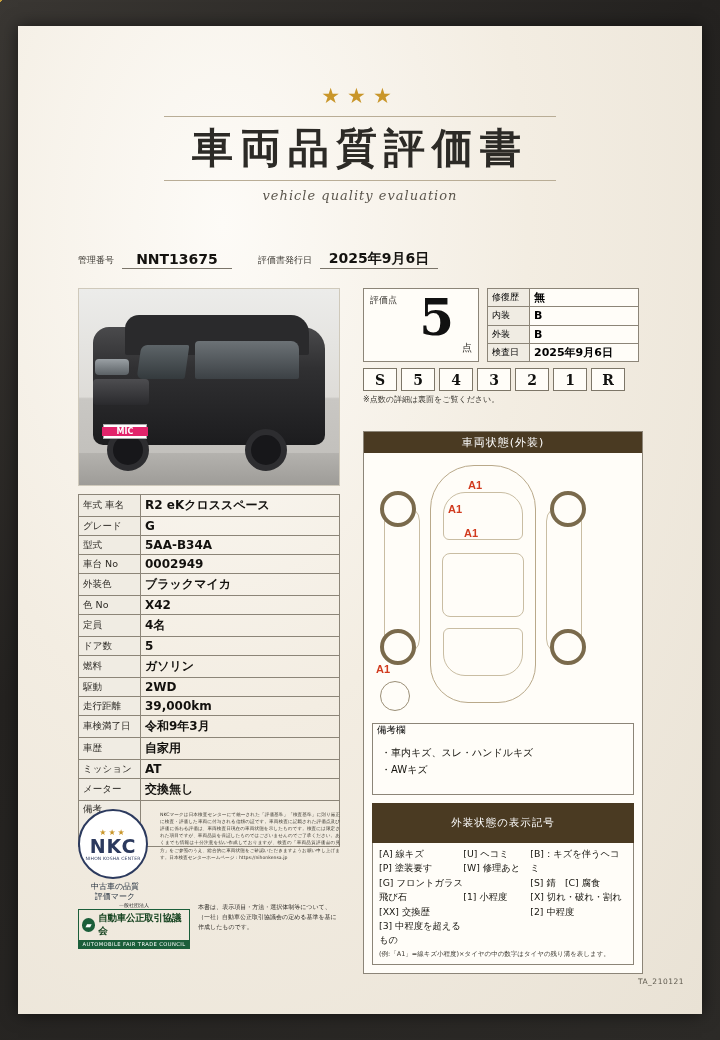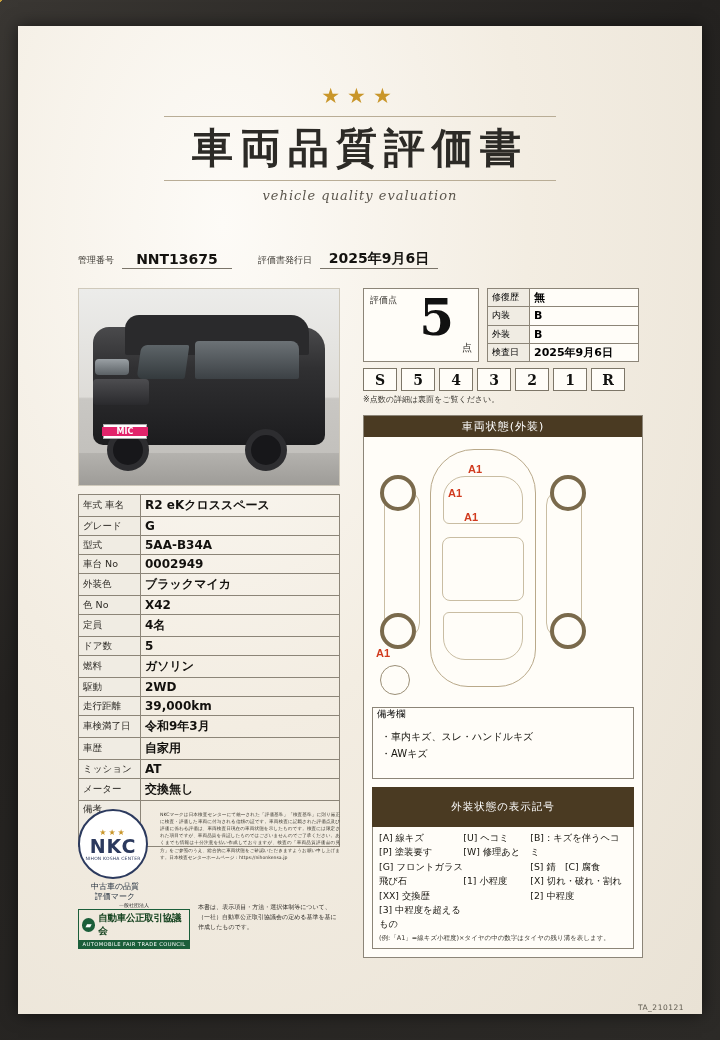--- a/index.html
+++ b/index.html
@@ -121,21 +121,21 @@
   table.cond { border-collapse:collapse; width:152px; }
   table.cond td { border:1px solid #8c8578; font-size:10px; padding:1px 4px; height:18px; background:#fffdf8; }
   table.cond td.k { width:42px; font-size:9px; background:#f0ece3; }
   table.cond td.v { font-weight:700; font-size:11px; }
 
   .grade-row { display:flex; margin-top:6px; }
   .grade-cell { width:34px; height:23px; border:1px solid #7d7668; margin-right:4px; display:flex; align-items:center; justify-content:center; font-size:14px; font-weight:700; color:#121210; background:#fffdf8; font-family:"DejaVu Serif", serif;}
   .grade-note { font-size:8px; color:#3b3832; margin-top:3px; }
 
   
-  .ext-panel { margin-top:10px; border:1px solid #8c8578; background:#fffdf8; }
+  .ext-panel { margin-top:26px; border:1px solid #8c8578; background:#fffdf8; }
   .ext-head { background:#4a3a22; color:#fff; font-size:11px; text-align:center; padding:3px 0; letter-spacing:1px; }
   .diagram { position:relative; height:262px; }
   .carshape { position:absolute; left:66px; top:12px; width:106px; height:238px; border:1.5px solid #b9a98a; border-radius:44px 44px 38px 38px; background:#fffdf8; }
   .carshape:before { content:""; position:absolute; left:12px; top:26px; right:12px; height:46px; border:1.5px solid #c9bda3; border-radius:22px 22px 6px 6px; }
   .carshape:after { content:""; position:absolute; left:12px; bottom:26px; right:12px; height:46px; border:1.5px solid #c9bda3; border-radius:6px 6px 22px 22px; }
   .midpanel { position:absolute; left:78px; top:100px; width:82px; height:64px; border:1.5px solid #c9bda3; border-radius:8px; }
   .side-l { position:absolute; left:20px; top:52px; width:36px; height:150px; border:1.5px solid #c9bda3; border-radius:16px; }
   .side-r { position:absolute; left:182px; top:52px; width:36px; height:150px; border:1.5px solid #c9bda3; border-radius:16px; }
   .tire { position:absolute; width:36px; height:36px; border-radius:50%; border:4px solid #7a6a4c; background:#fffdf8; }
   .tire.t1 { left:16px; top:38px; }
@@ -148,21 +148,21 @@
   .remarks { margin:8px 8px 0; border:1px solid #8c8578; height:72px; position:relative; background:#fffdf8; }
   .remarks-h { position:absolute; left:-1px; top:-1px; font-size:9.5px; padding:1px 5px; }
   .remarks-body { padding:20px 8px 6px; font-size:10px; line-height:1.7; color:#17150f; }
 
   .legend-head { margin:8px 8px 0; background:#4a3a22; color:#fff; font-size:10.5px; text-align:center; padding:13px 0; letter-spacing:1px; }
   .legend { margin:0 8px 8px; border:1px solid #8c8578; border-top:none; padding:4px 6px 5px; font-size:9.3px; line-height:1.55; color:#17150f; background:#fffdf8;}
   .legend .row { display:flex; }
   .legend .c { flex:1; }
   .legend .small { font-size:6.5px; color:#3a372f; margin-top:2px; line-height:1.4;}
 
-  .doccode { position:absolute; right:18px; bottom:2px; font-size:7.5px; color:#5d584d; letter-spacing:.5px; }
+  .doccode { position:absolute; right:18px; bottom:28px; font-size:7.5px; color:#5d584d; letter-spacing:.5px; }
 </style>
 </head>
 <body>
 
 <div class="page-frame">
   <div class="gold-arc tl"></div>
   <div class="gold-arc tr"></div>
   <div class="gold-arc bl"></div>
   <div class="gold-arc br"></div>
 </div>

